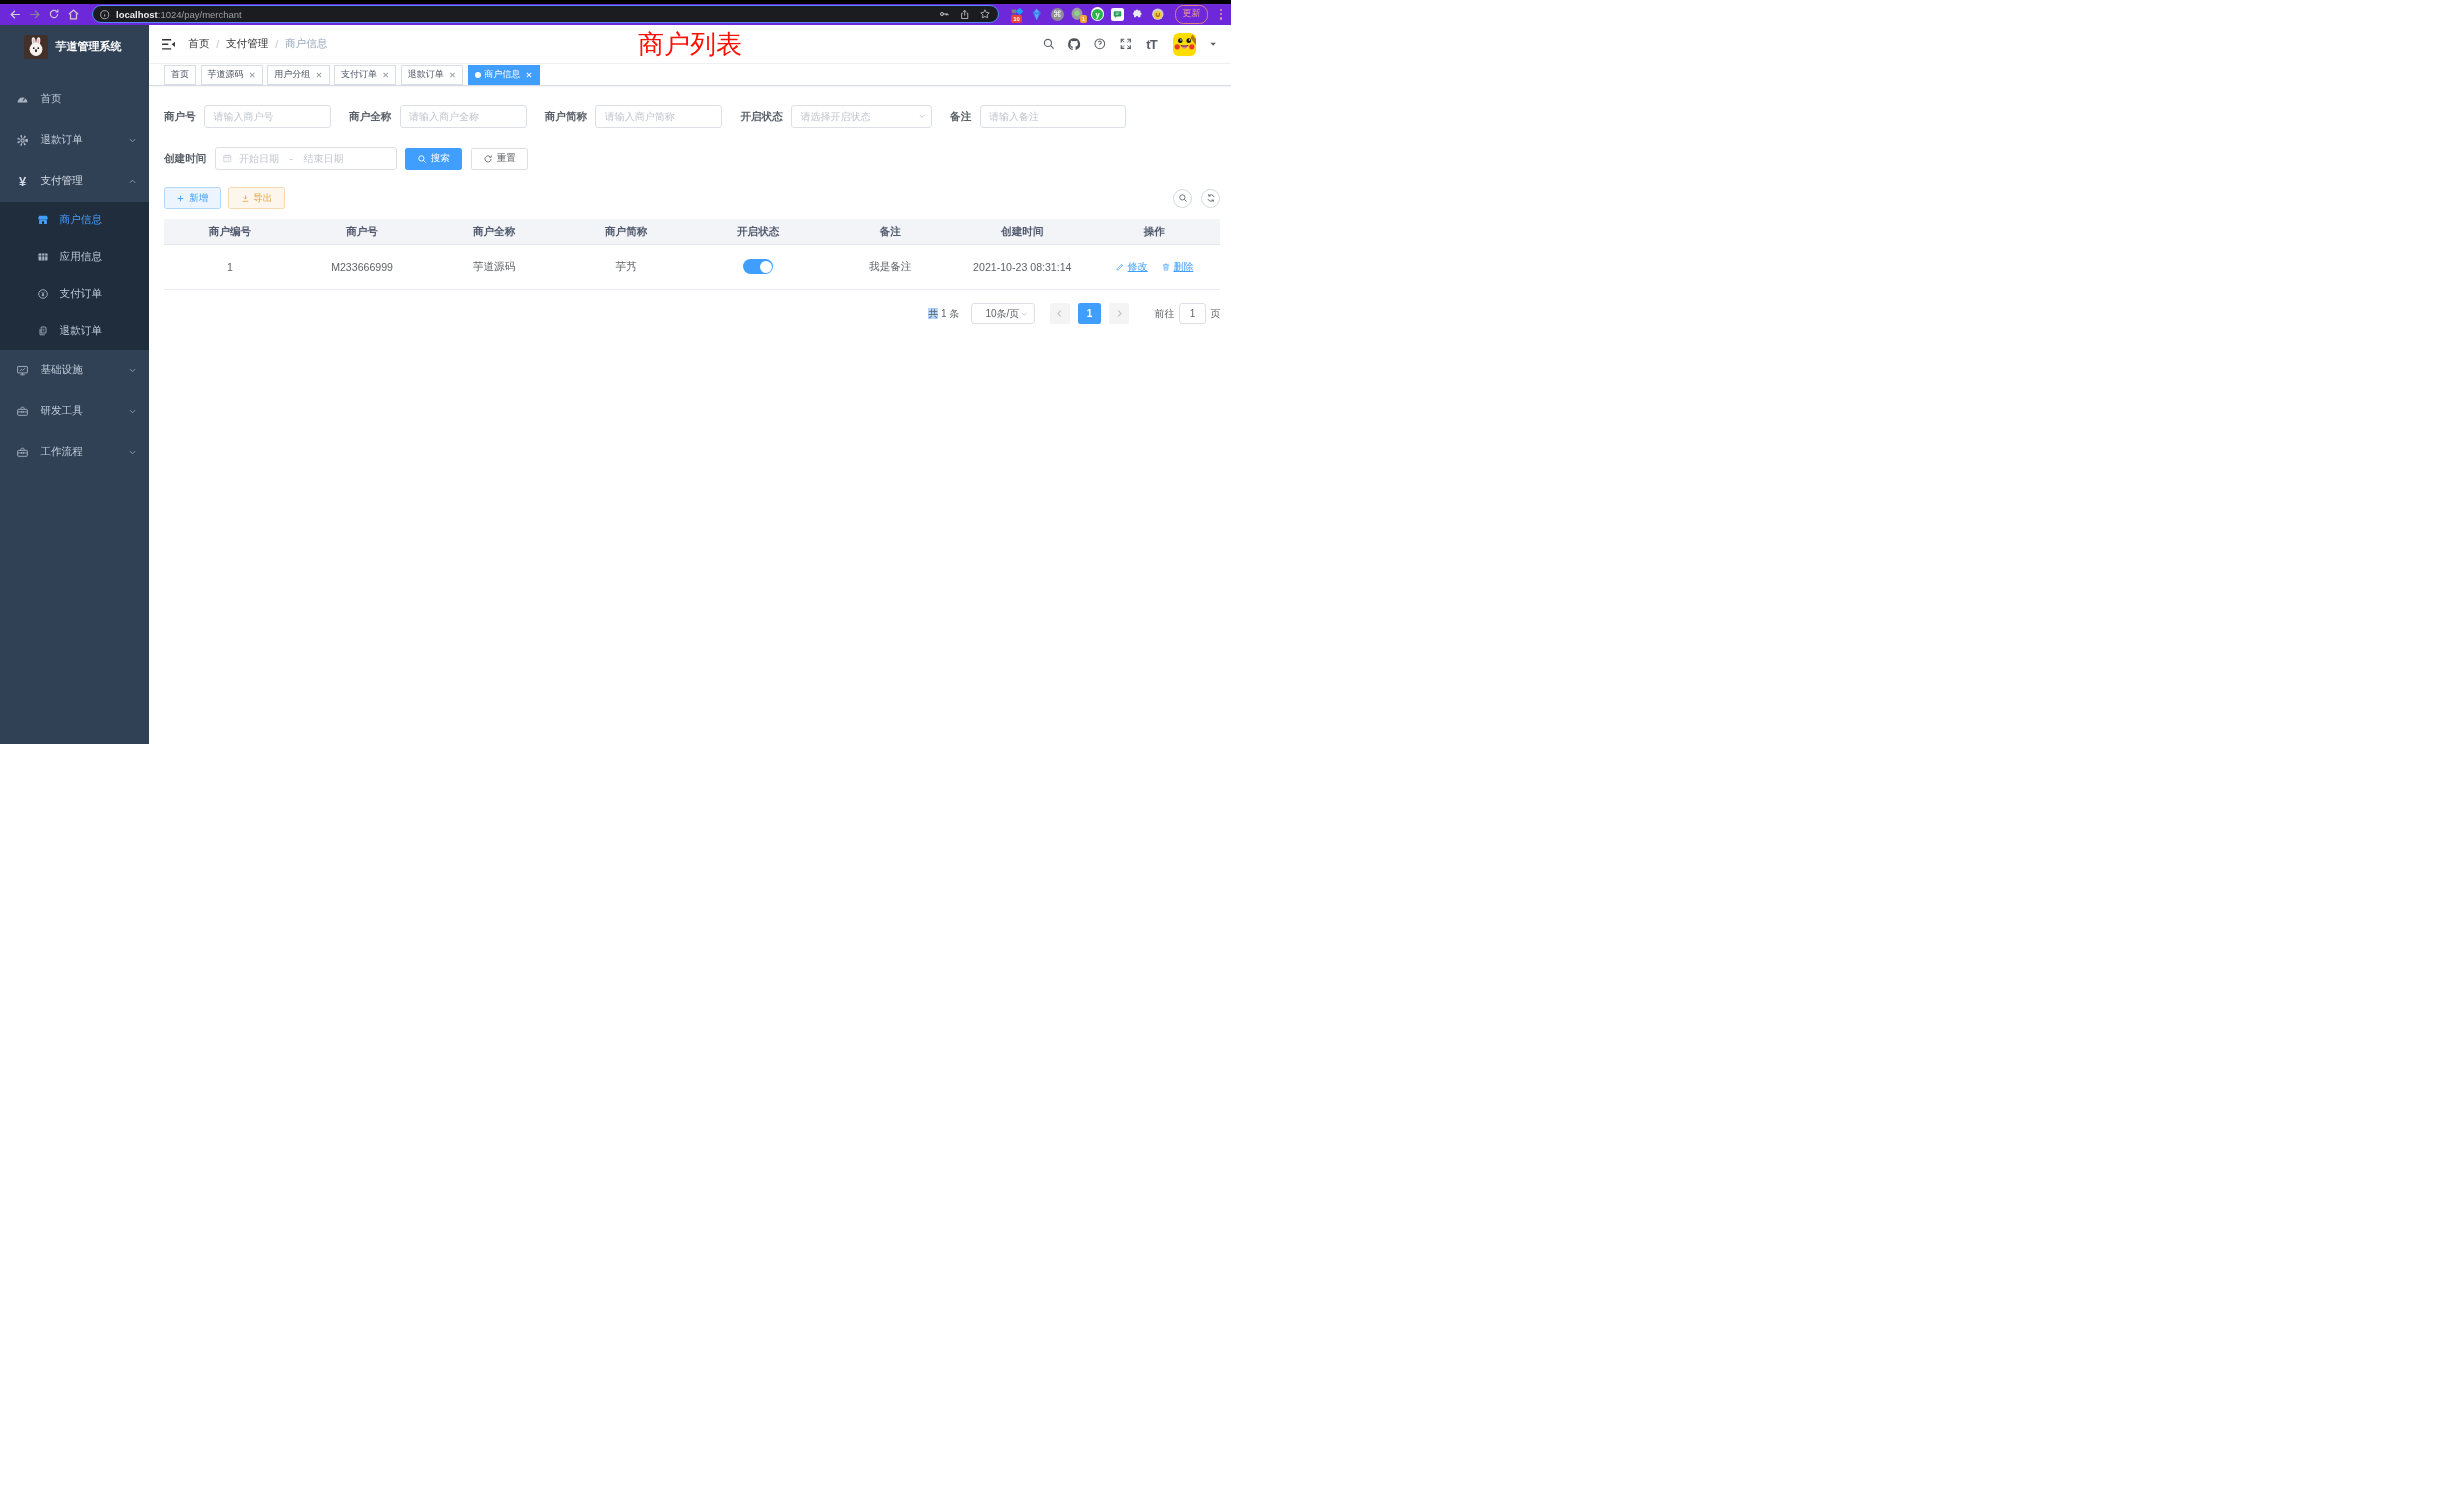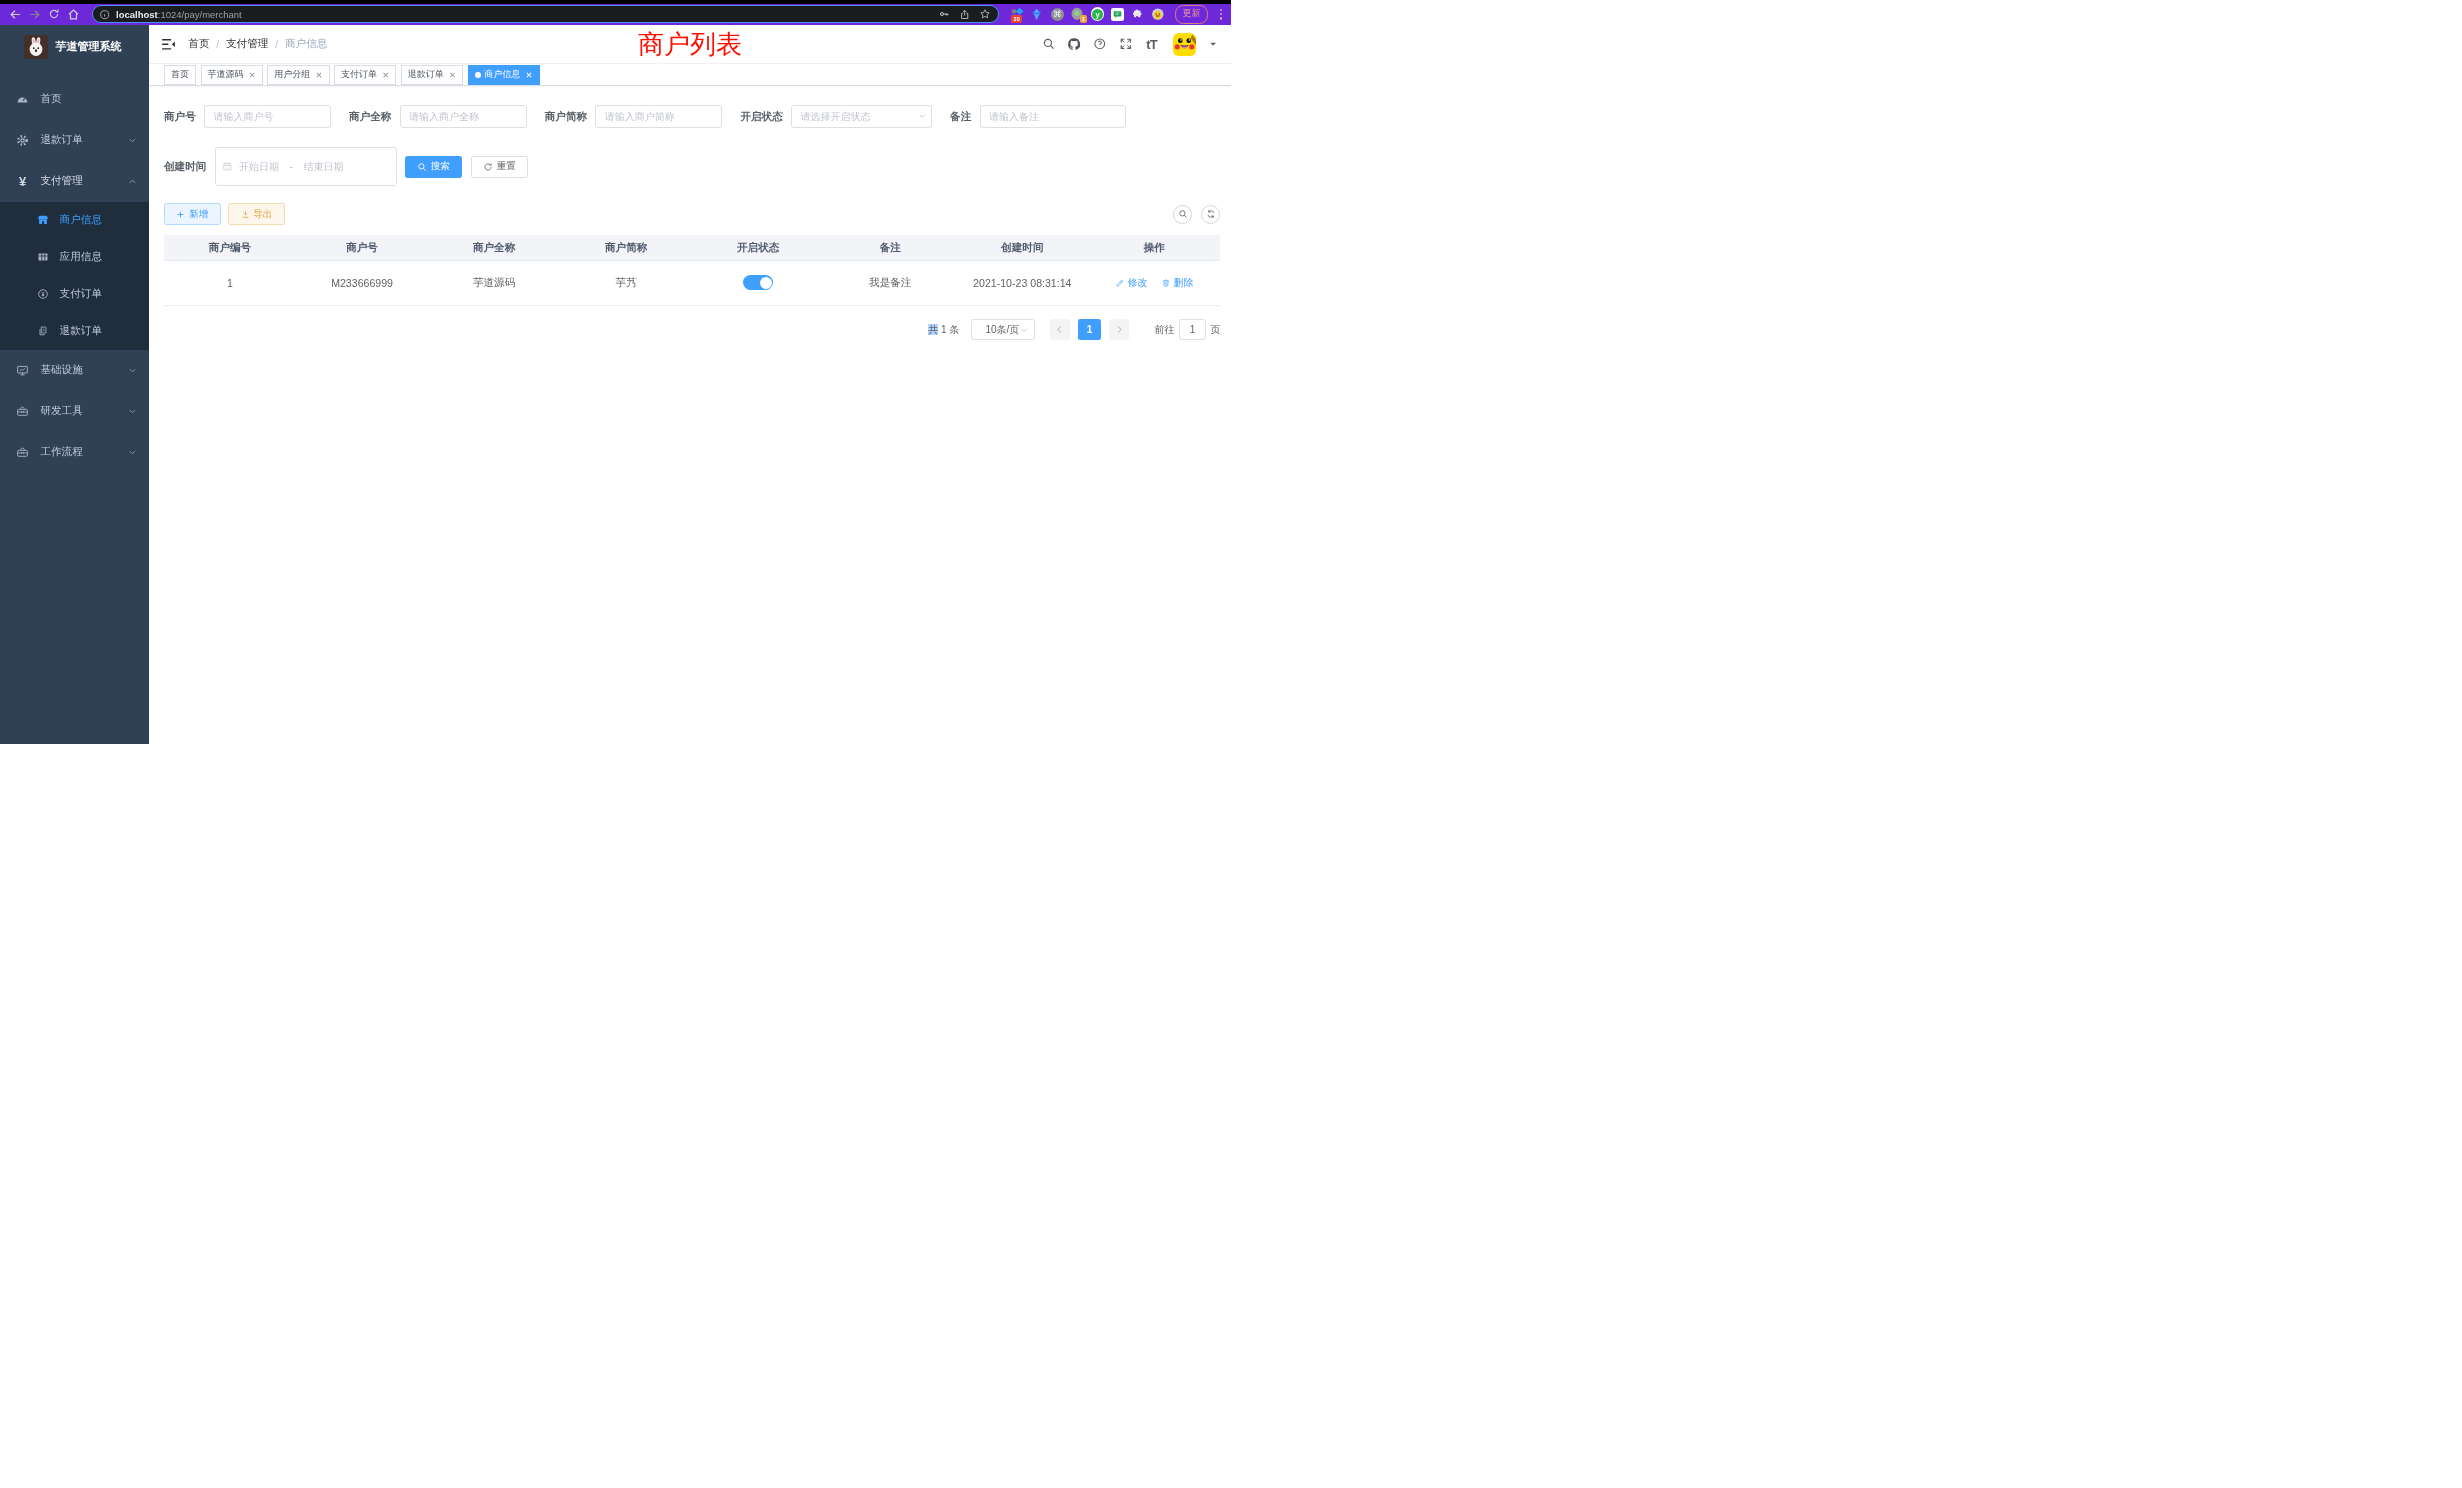--- a/index.html
+++ b/index.html
@@ -72,39 +72,39 @@
   
   .content { padding:19px 10.6px 0 15px; }
   .frow { display:flex; align-items:center; margin-bottom:19px; font-size:10.6px; color:#5a6068; }
   .fgroup { display:flex; align-items:center; margin-right:18px; }
   .flabel { font-weight:700; margin-right:8.3px; white-space:nowrap; }
   .inp { height:23px; border:0.8px solid #dcdfe6; border-radius:3px; font-size:10px; color:#606266; padding:0 8.3px; font-family:Liberation Sans, sans-serif; outline:none; background:#fff; }
   .inp::placeholder { color:#c0c4cc; }
   .sel { position:relative; display:flex; align-items:center;border-radius:6px; }
   .sel .inp { padding-right:20px; }
   .sel .schev { position:absolute; right:6px; color:#c0c4cc; pointer-events:none; }
-  .dateblock { width:182px; height:39px; border:0.8px solid #dcdfe6; border-radius:3px; display:flex; align-items:center; gap:6px; padding:0 6.8px; color:#c0c4cc; font-size:10px; cursor:text; }
+  .dateblock { width:182px; height:23px; border:0.8px solid #dcdfe6; border-radius:3px; display:flex; align-items:center; gap:6px; padding:0 6.8px; color:#c0c4cc; font-size:10px; cursor:text; }
   .dateblock .dsep { color:#c0c4cc; margin:0 4.5px; }
   .btn { height:22px; display:inline-flex; align-items:center; gap:3.8px; border-radius:2.3px; font-size:9.5px; padding:0 11.4px; cursor:pointer; border:0.8px solid transparent; white-space:nowrap; }
   .btn-primary { background:#409eff; color:#fff; border-color:#409eff; }
   .btn-plain-default { background:#fff; color:#606266; border-color:#dcdfe6; }
   .btn-plain-primary { background:#ecf5ff; color:#409eff; border-color:#b3d8ff; }
   .btn-plain-warning { background:#fdf6ec; color:#e6a23c; border-color:#f5dab1; }
   .actions { display:flex; align-items:center; margin-bottom:10px; }
   .actions .gap { width:7.6px; }
   .right-tools { margin-left:auto; display:flex; align-items:center; gap:9px; }
   .tool-circle { width:19px; height:19px; border-radius:50%; border:0.8px solid #d5d9e0; color:#5a5e66; display:flex; align-items:center; justify-content:center; cursor:pointer; background:#fff; }
 
   
   table.grid { width:100%; border-collapse:collapse; table-layout:fixed; }
   .grid th { background:#f3f4f7; height:25px; font-size:10.6px; color:#515a6e; font-weight:700; border-bottom:0.8px solid #e3e8ee; text-align:center; }
   .grid td { height:45px; font-size:10.6px; color:#606266; text-align:center; border-bottom:0.8px solid #e8ecf1; background:#fff; }
   .switch { width:30px; height:15px; border-radius:7.6px; background:#409eff; position:relative; display:inline-block; cursor:pointer; vertical-align:middle; }
   .switch::after { content:""; position:absolute; right:1.5px; top:1.5px; width:12px; height:12px; border-radius:50%; background:#fff; }
-  .oplink { color:#409eff; font-size:10px; display:inline-flex; align-items:center; gap:2.3px; cursor:pointer; }
+  .oplink { color:#409eff; font-size:10px; display:inline-flex; align-items:center; gap:2.3px; cursor:pointer;text-decoration:underline; }
   .oplink + .oplink { margin-left:10.6px; }
 
   
   .pager { display:flex; align-items:center; justify-content:flex-end; margin-top:13.6px; font-size:10px; color:#606266; padding-right:0; }
   .ptotal { margin-right:11.4px; }
   .ptotal .hl { background:#b3d4fc; }
   .psize { position:relative; display:flex; align-items:center; margin-right:15px; }
   .psize .inp { width:64px; height:21px; text-align:center; color:#606266; padding-right:9px; cursor:pointer; }
   .pbtn { width:20.5px; height:21px; background:#f4f4f5; border-radius:2.3px; display:flex; align-items:center; justify-content:center; color:#b7bbc2; cursor:pointer; }
   .pnum { min-width:23.5px; height:21px; background:#409eff; color:#fff; border-radius:2.3px; display:flex; align-items:center; justify-content:center; font-weight:700; margin:0 7.6px; cursor:pointer; }

